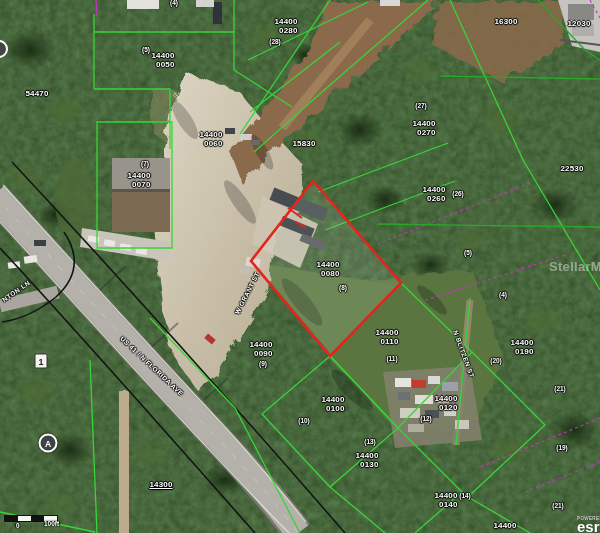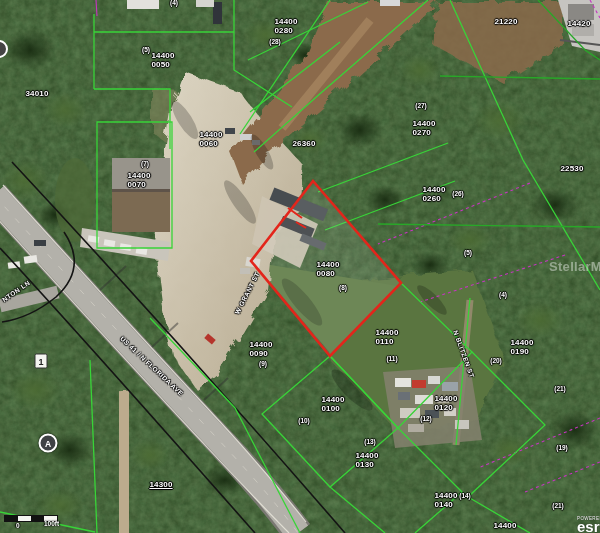--- a/index.html
+++ b/index.html
@@ -4,21 +4,21 @@
 <style>
   html,body{margin:0;padding:0;background:#000;}
   #map-frame{
     position:relative;width:600px;height:533px;overflow:hidden;
     background:#2a451f;font-family:"Liberation Sans",sans-serif;
     cursor:default;
   }
   #terrain{position:absolute;left:0;top:0;}
   #label-layer{position:absolute;left:0;top:0;width:600px;height:533px;pointer-events:none;}
   .parcel-label{
-    position:absolute;transform:translate(-50%,0);text-align:left;white-space:nowrap;
+    position:absolute;transform:translate(-50%,0);text-align:right;white-space:nowrap;
     color:#fff;font-weight:bold;font-size:8px;line-height:8.5px;letter-spacing:.2px;
     text-shadow:-1px 0 1px #000,1px 0 1px #000,0 -1px 1px #000,0 1px 1px #000,0 0 2px #000;
   }
   .count-marker{
     position:absolute;transform:translate(-50%,0);white-space:nowrap;
     color:#fff;font-weight:bold;font-size:6.5px;line-height:7px;
     text-shadow:-1px 0 1px #000,1px 0 1px #000,0 -1px 1px #000,0 1px 1px #000;
   }
   .street-label{
     position:absolute;white-space:nowrap;color:#fff;font-weight:bold;font-size:6.5px;
@@ -254,25 +254,25 @@
       <div class="parcel-label" style="left: 424px; top: 120px;">14400<br>0270</div>
       <div class="parcel-label" style="left: 434px; top: 186px;">14400<br>0260</div>
       <div class="parcel-label" style="left: 328px; top: 261px;">14400<br>0080</div>
       <div class="parcel-label" style="left: 387px; top: 329px;">14400<br>0110</div>
       <div class="parcel-label" style="left: 261px; top: 341px;">14400<br>0090</div>
       <div class="parcel-label" style="left: 333px; top: 396px;">14400<br>0100</div>
       <div class="parcel-label" style="left: 367px; top: 452px;">14400<br>0130</div>
       <div class="parcel-label" style="left: 446px; top: 395px;">14400<br>0120</div>
       <div class="parcel-label" style="left: 522px; top: 339px;">14400<br>0190</div>
       <div class="parcel-label" style="left: 446px; top: 492px;">14400<br>0140</div>
-      <div class="parcel-label" style="left: 37px; top: 90px;">34010</div>
-      <div class="parcel-label" style="left: 506px; top: 18px;">21220</div>
-      <div class="parcel-label" style="left: 579px; top: 20px;">14420</div>
+      <div class="parcel-label" style="left: 37px; top: 90px;">54470</div>
+      <div class="parcel-label" style="left: 506px; top: 18px;">16300</div>
+      <div class="parcel-label" style="left: 579px; top: 20px;">12030</div>
       <div class="parcel-label" style="left: 572px; top: 165px;">22530</div>
-      <div class="parcel-label" style="left: 304px; top: 140px;">26360</div>
+      <div class="parcel-label" style="left: 304px; top: 140px;">15830</div>
       <div class="parcel-label" style="left: 161px; top: 481px; text-decoration: underline;">14300</div>
       <div class="parcel-label" style="left: 505px; top: 522px;">14400</div>
       <div class="count-marker" style="left: 174px; top: -1px;">(4)</div>
       <div class="count-marker" style="left: 146px; top: 46px;">(5)</div>
       <div class="count-marker" style="left: 275px; top: 38px;">(28)</div>
       <div class="count-marker" style="left: 421px; top: 102px;">(27)</div>
       <div class="count-marker" style="left: 458px; top: 190px;">(26)</div>
       <div class="count-marker" style="left: 468px; top: 249px;">(5)</div>
       <div class="count-marker" style="left: 503px; top: 291px;">(4)</div>
       <div class="count-marker" style="left: 145px; top: 160px;">(7)</div>

